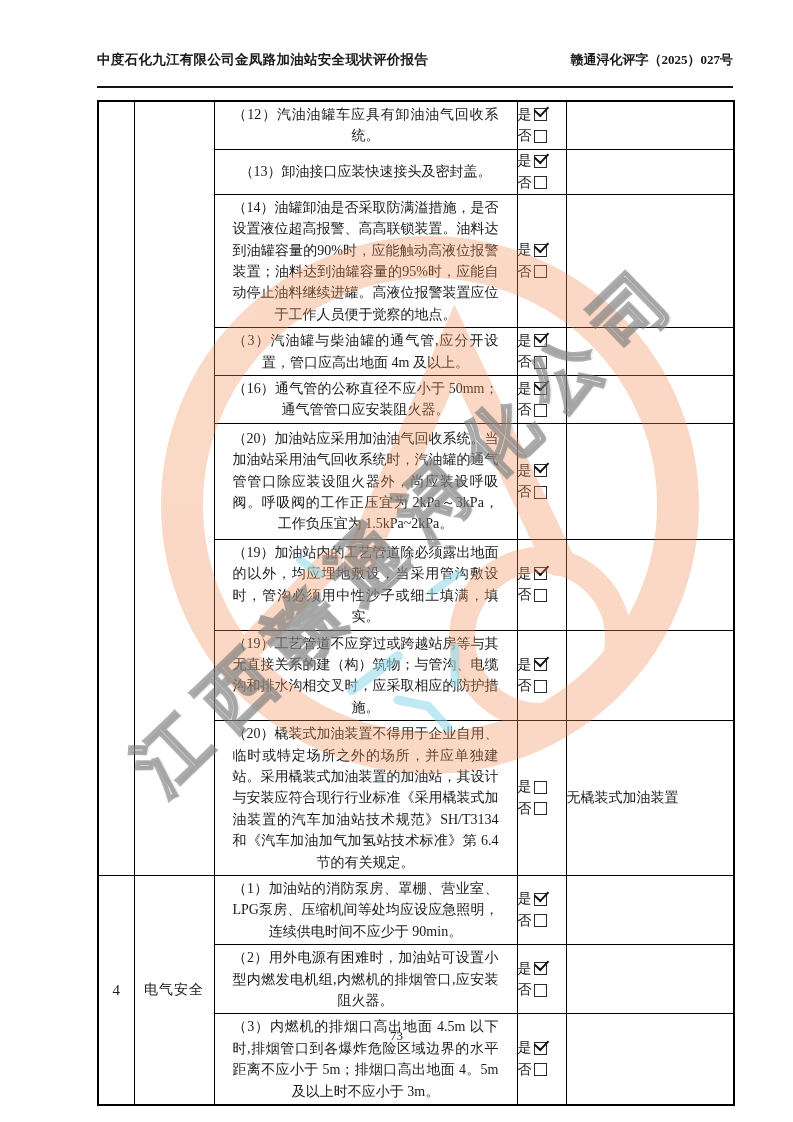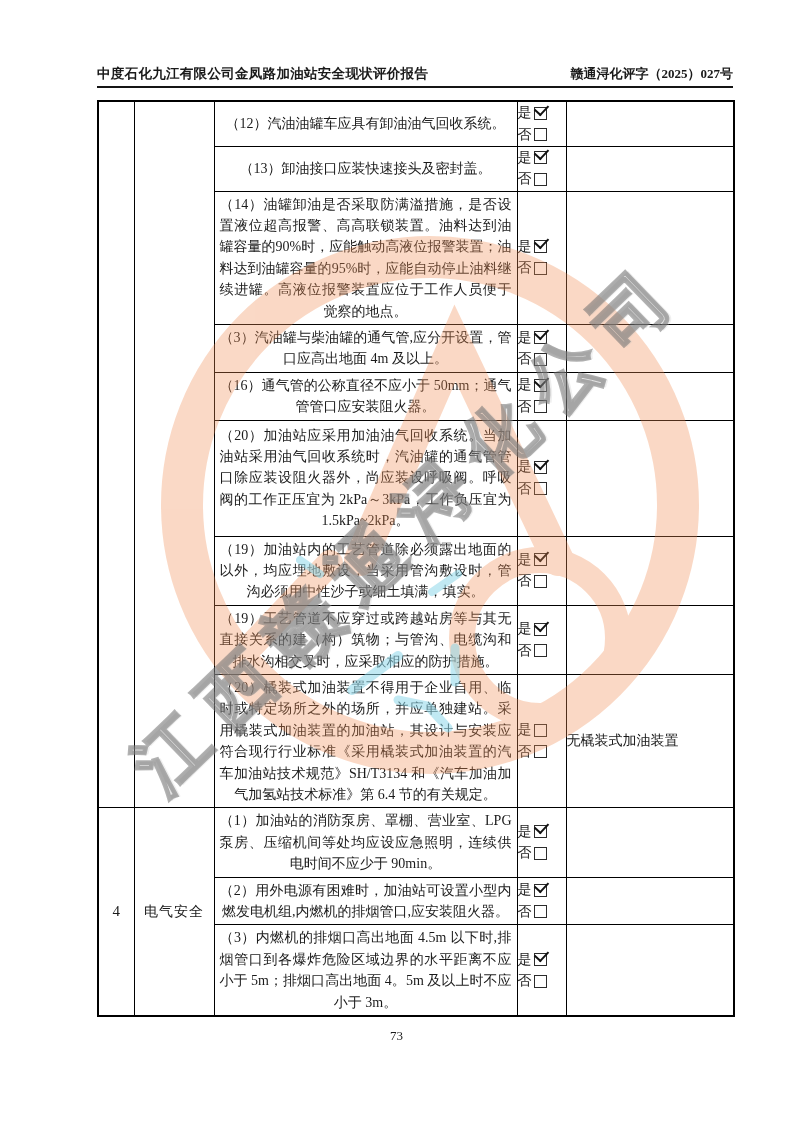--- a/index.html
+++ b/index.html
@@ -7,31 +7,31 @@
     position:relative;
     width:793px;height:1122px;
     background:#ffffff;
     overflow:hidden;
     font-family:"Liberation Serif","DejaVu Serif",serif;
     color:#1a1a1a;
   }
   
   .hdr{position:absolute;top:62px;left:97px;width:636px;height:26px;
        border-bottom:2.5px solid #151515;display:flex;justify-content:space-between;
-       align-items:flex-end;padding-bottom:3px;box-sizing:border-box;}
+       align-items:flex-end;padding-bottom:17px;box-sizing:border-box;}
   .hdr-left{font-size:13.5px;font-weight:600;letter-spacing:.3px;}
   .hdr-right{font-size:13px;font-weight:700;}
   
   table.chk{position:absolute;left:97px;top:100px;width:636px;
             border-collapse:collapse;table-layout:fixed;}
   table.chk td{border:1.4px solid #000;vertical-align:middle;padding:0;box-sizing:border-box;}
   table.chk{border:2px solid #000;}
   td.serial{ text-align:center;font-size:15px;}
   td.cat{ text-align:center;font-size:14px;letter-spacing:1px;}
-  td.content p{margin:0;padding:2px 5px;font-size:14px;line-height:21.4px;
+  td.content p{margin:0;padding:2px 18px;font-size:14px;line-height:21.4px;
                text-align:justify;text-align-last:center;word-break:break-all;}
   td.cbcell{padding:0 0 0 5px;}
   .cb-line{display:flex;align-items:center;height:21.5px;font-size:14px;}
   .cbox{position:relative;width:11px;height:11px;border:1.6px solid #2b2b2b;
         display:inline-block;margin-left:2px;flex:0 0 auto;background:#fff;}
   .cbox.checked::after{
     content:"";position:absolute;left:0px;top:-4px;width:11px;height:7px;
     border-left:2px solid #111;border-bottom:2px solid #111;
     transform:rotate(-47deg);transform-origin:center;}
   td.remark{ font-size:14px;}

